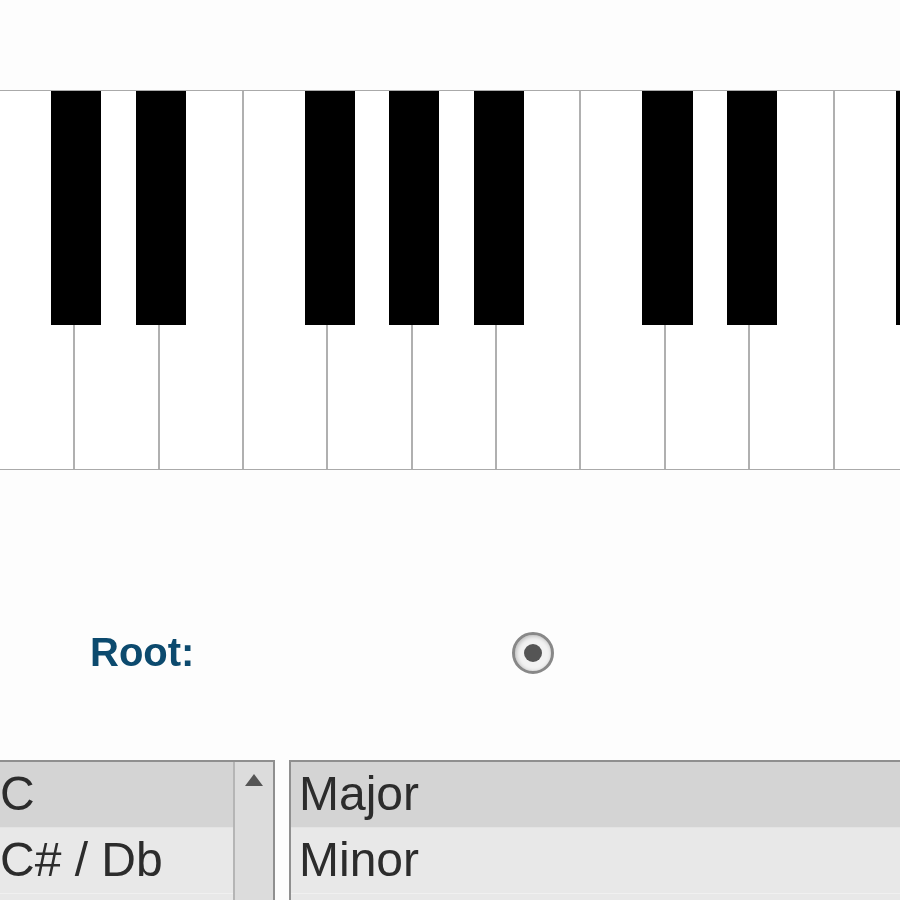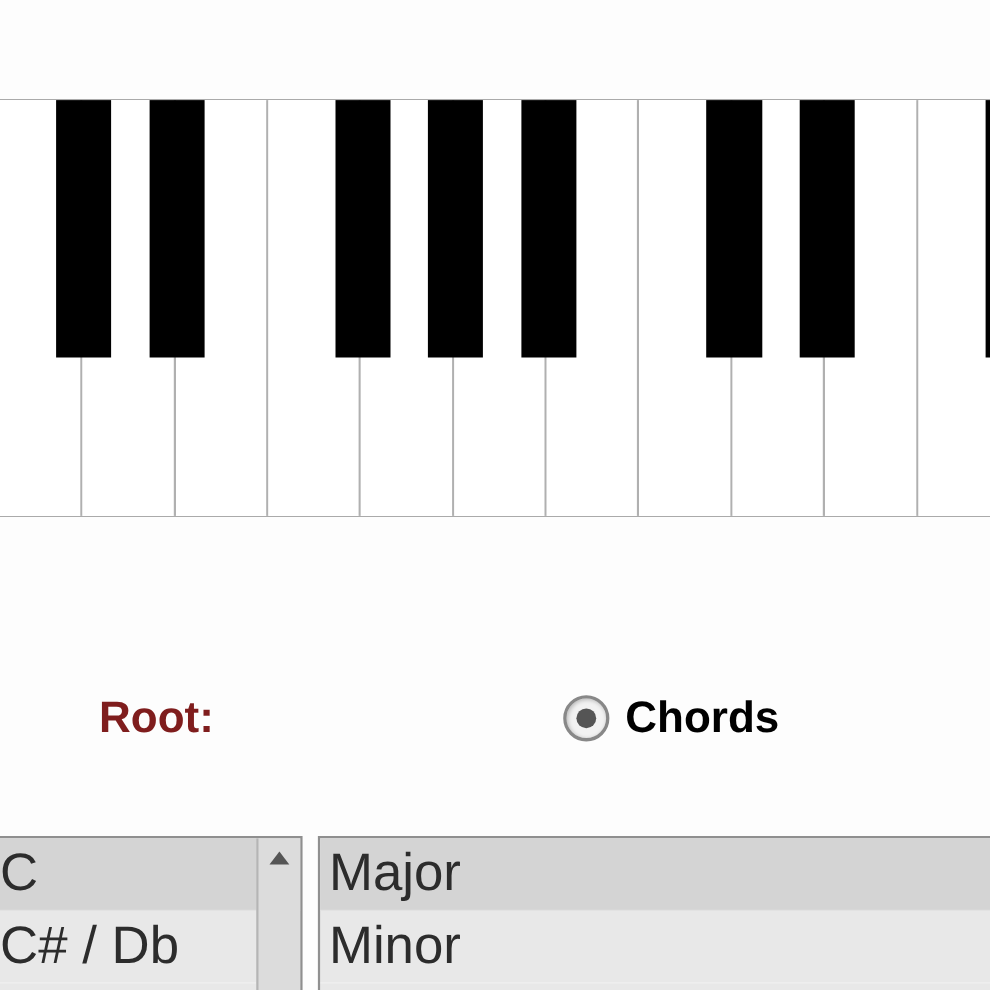--- a/index.html
+++ b/index.html
@@ -48,21 +48,21 @@
       width: 900px;
       font-size: 40px;
     }
     .controls-row {
       display: flex;
       align-items: center;
       gap: 28px;
     }
     .root-label {
       font-weight: bold;
-      color: #7f1d1d;
+      color: #0c4a6e;
       margin-left: 90px;
     }
     .radio-wrap {
       display: inline-flex;
       align-items: center;
       gap: 14px;
       margin-left: 290px;
     }
     .radio {
       width: 42px;
@@ -165,21 +165,20 @@
   </div>
 </div>
 
 <div class="controls">
   <div class="controls-row">
     <span class="root-label">Root:</span>
     <span class="radio-wrap">
       <span class="radio">
         <span class="radio-dot"></span>
       </span>
-      <span class="chords-label">Chords</span>
     </span>
   </div>
 </div>
 
 <div class="listboxes">
   <div class="listbox root">
     <div class="item selected">C</div>
     <div class="item">C# / Db</div>
     <div class="scrollbar">
       <div class="arrow up"></div>

